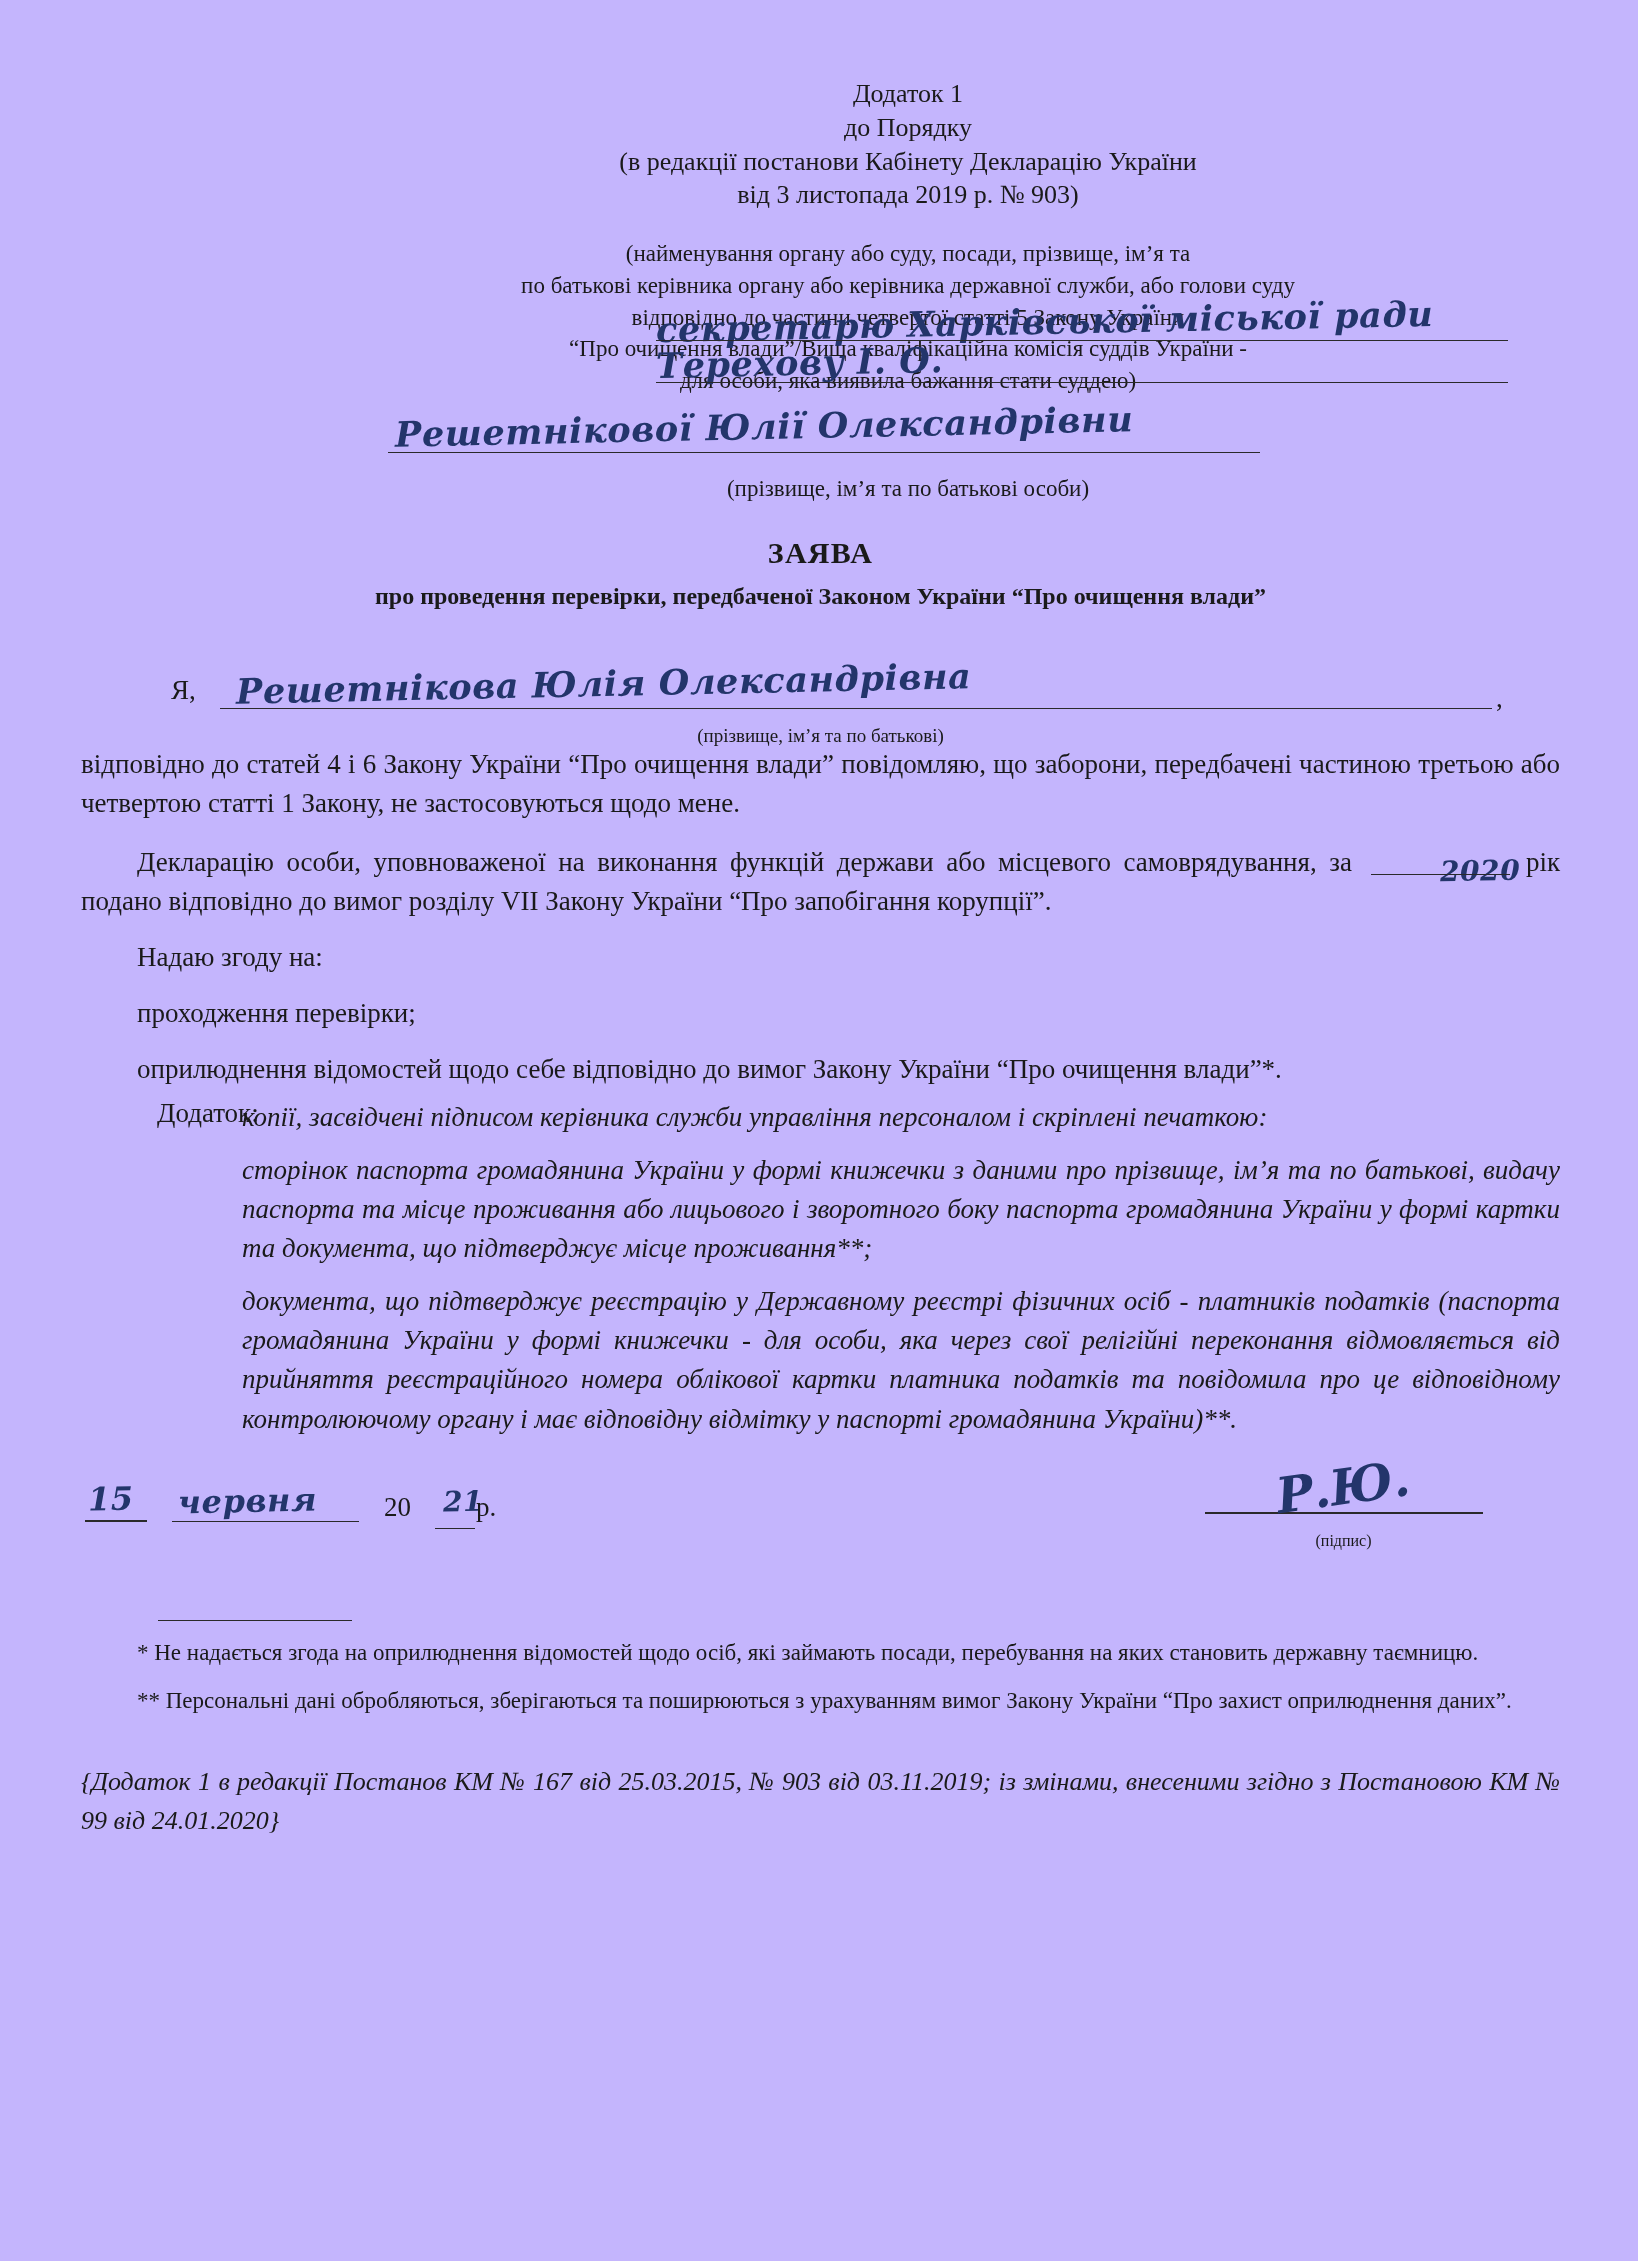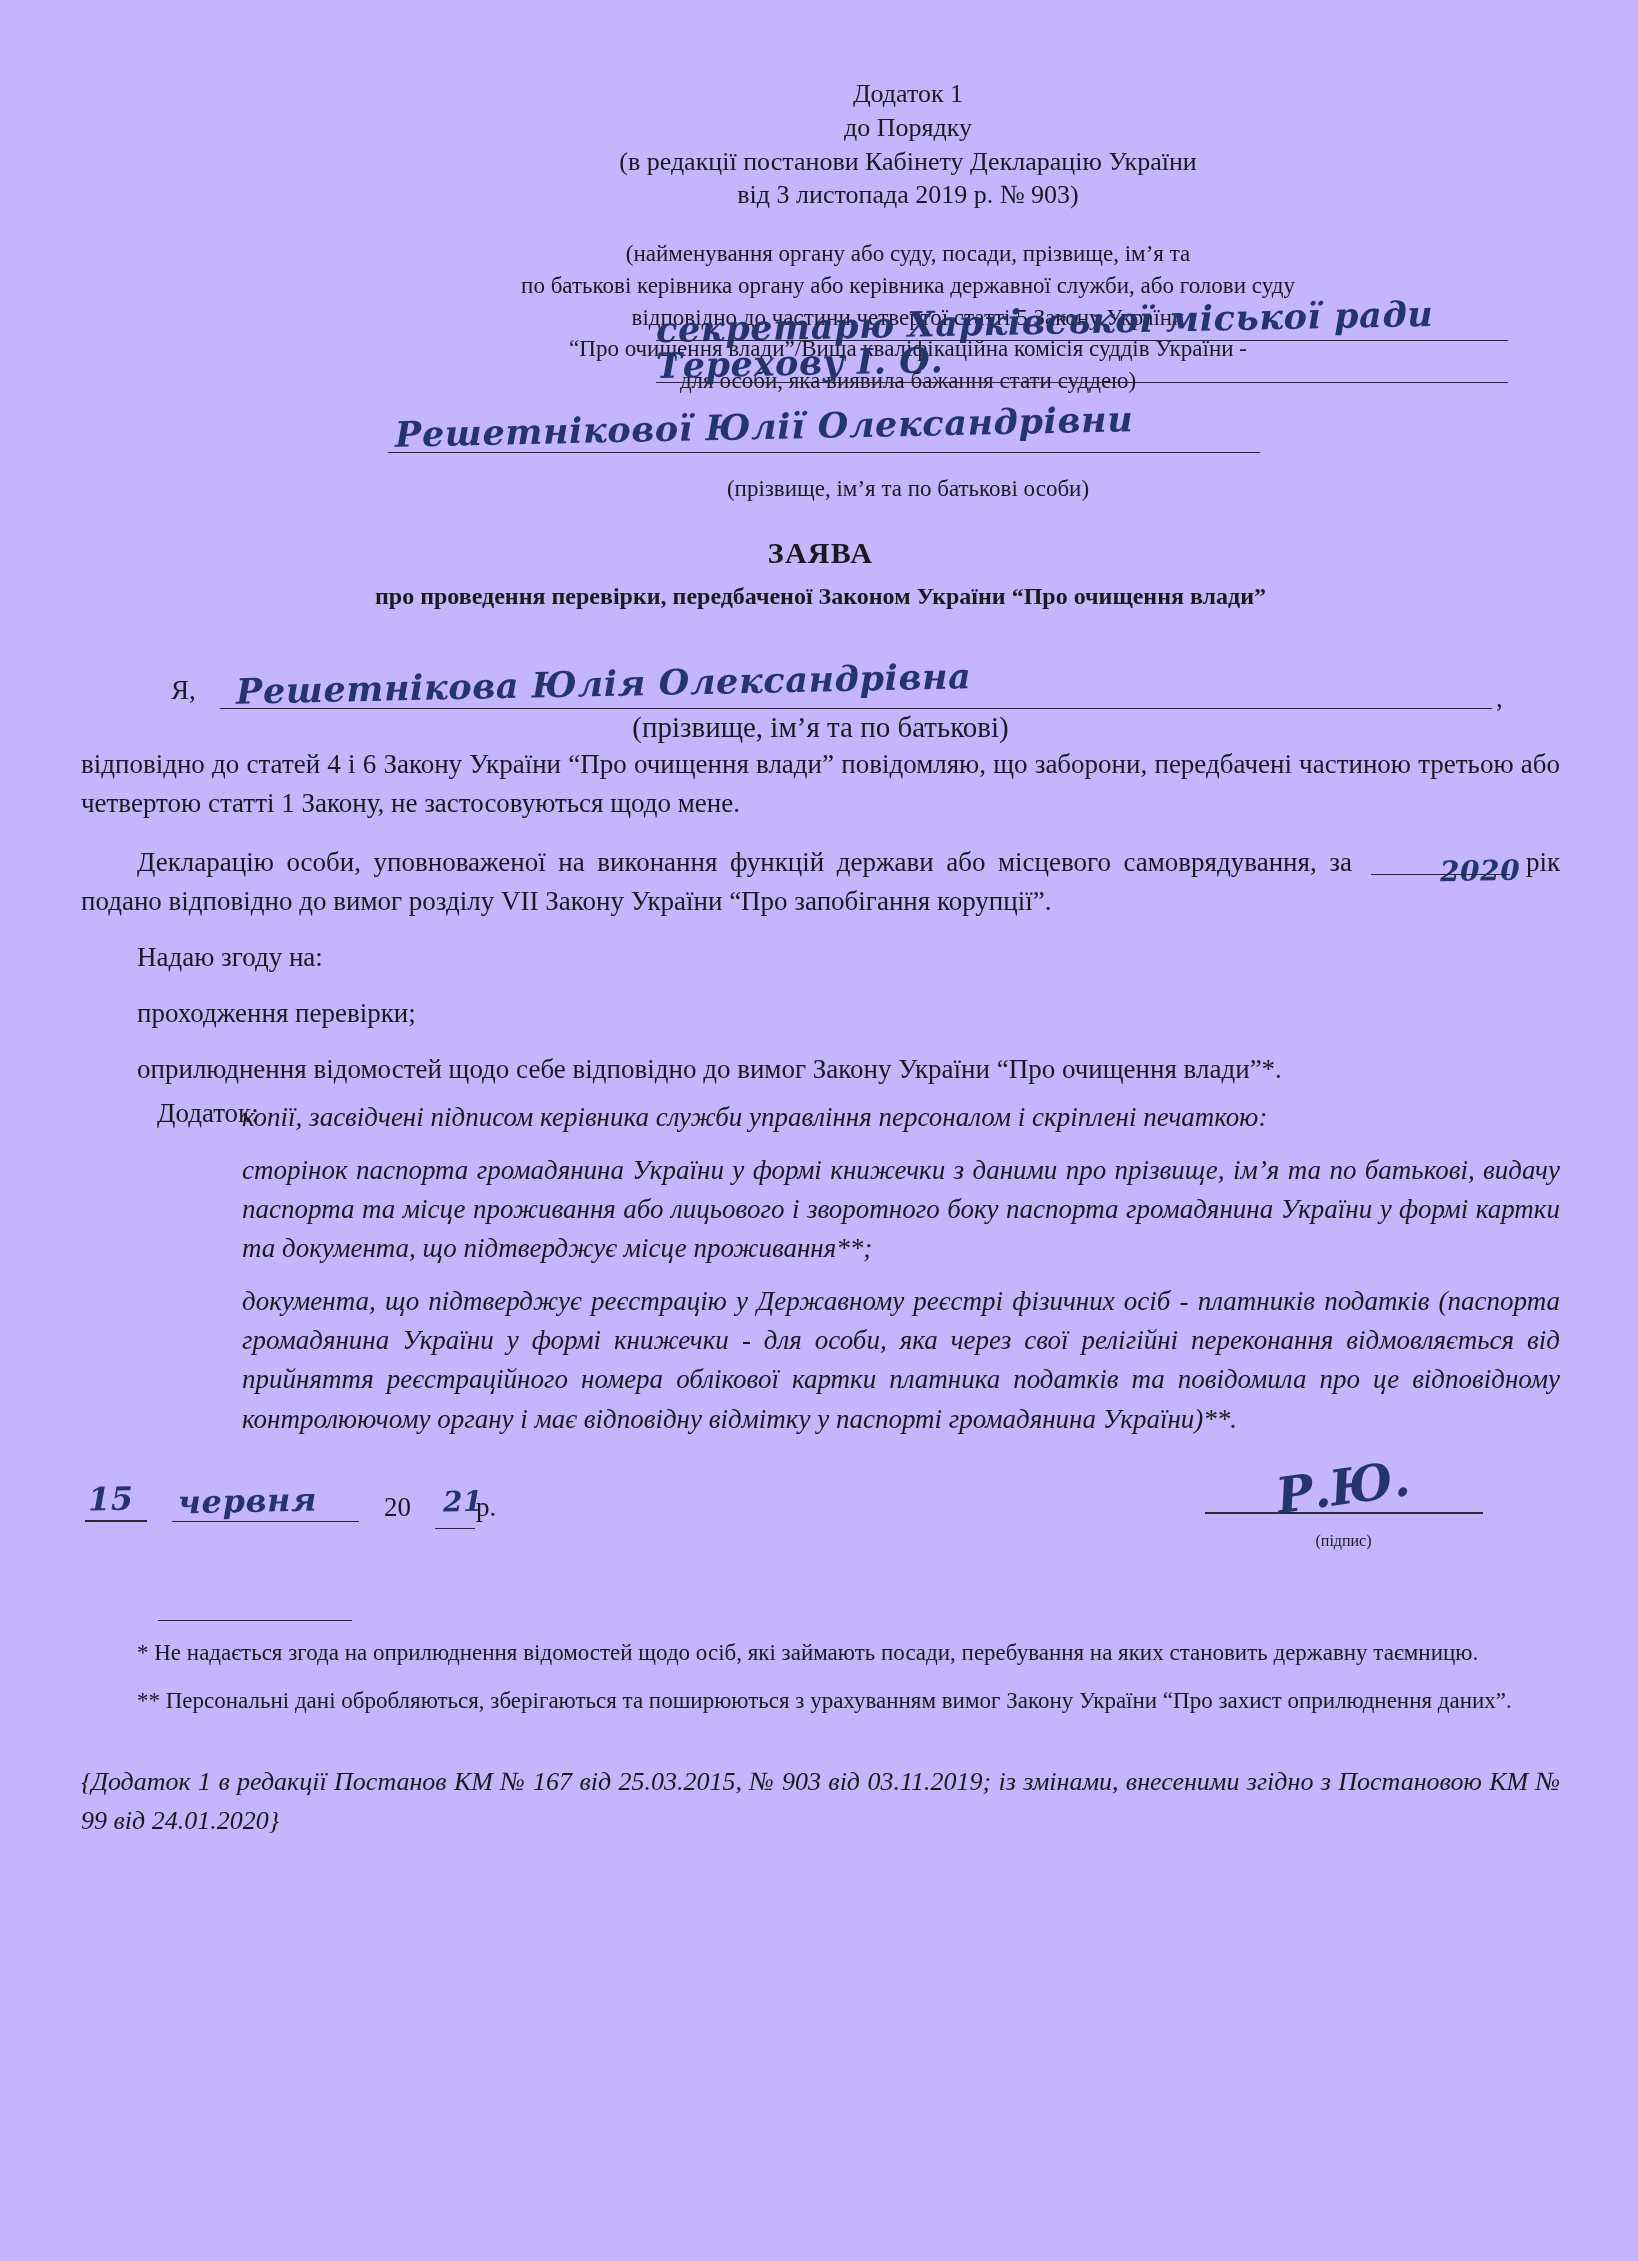--- a/index.html
+++ b/index.html
@@ -158,24 +158,24 @@
     top: 14px;
   }
   .ya-comma {
     position: absolute;
     left: 1415px;
     top: 34px;
     font-size: 27px;
   }
   .ya-caption {
     position: absolute;
-    left: 0; top: 62px;
+    left: 0; top: 76px;
     width: 1479px;
     text-align: center;
-    font-size: 29px;
+    font-size: 19px;
   }
 
   p.body {
     font-size: 27px;
     line-height: 1.45;
     text-align: justify;
     margin: 19.4px 0 0 0;
   }
   p.body.indent { text-indent: 56px; }
   p.tight { margin-top: 17px; }

